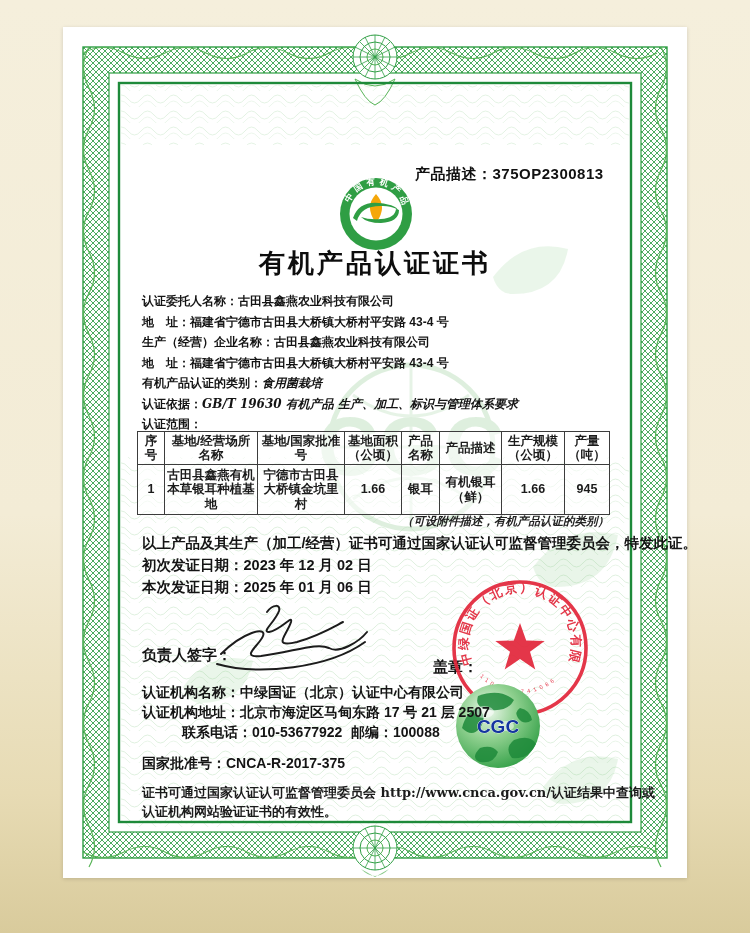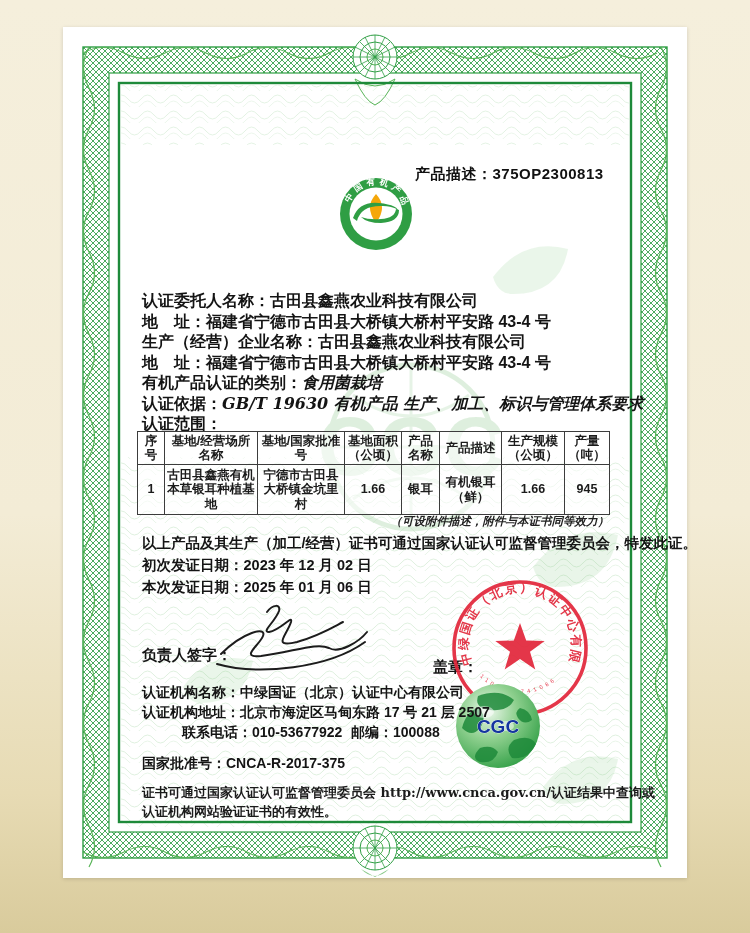--- a/index.html
+++ b/index.html
@@ -11,21 +11,21 @@
   .paper{
     position:absolute;left:63px;top:27px;width:624px;height:851px;
     background:#ffffff;box-shadow:0 1px 4px rgba(0,0,0,.15);
   }
   .abs{position:absolute;}
   .border-svg{position:absolute;left:0;top:0;}
   .cert-no{left:352px;top:138px;font-size:15px;font-weight:bold;color:#111;letter-spacing:.5px;}
   .logo{left:276px;top:150px;width:74px;height:74px;}
   .title{left:0;top:219px;width:624px;text-align:center;font-size:26px;font-weight:bold;color:#0d0d0d;letter-spacing:3px;}
   .fields{left:79px;top:264px;width:480px;}
-  .line{font-size:16px;font-weight:bold;color:#141414;height:20.5px;line-height:20.5px;white-space:nowrap;}
+  .line{font-size:12px;font-weight:bold;color:#141414;height:20.5px;line-height:20.5px;white-space:nowrap;}
   .kai{font-family:"DejaVu Serif",serif;font-style:italic;font-weight:600;}
   .cert-table{left:74px;top:404px;border-collapse:collapse;table-layout:fixed;width:472px;background:rgba(255,255,255,.55);}
   .cert-table th,.cert-table td{
     border:1.2px solid #3c3c3c;text-align:center;vertical-align:middle;
     font-size:12.5px;font-weight:bold;color:#1b1b1b;padding:1px 2px;line-height:14.5px;
   }
   .cert-table th{height:30px;}
   .cert-table td{height:47px;}
   .table-note{left:74px;top:487px;width:472px;text-align:right;font-size:11.5px;color:#222;}
   .statement{left:79px;top:507px;font-size:14.5px;font-weight:bold;color:#141414;white-space:nowrap;}
@@ -122,20 +122,21 @@
       <textPath href="#ringTop" startOffset="14">中国有机产品</textPath>
     </text>
     <text font-size="8" fill="#ffffff" font-weight="bold" letter-spacing="6">
       <textPath href="#ringBot" startOffset="9">ORGANIC</textPath>
     </text>
     <path d="M37 17 Q49 30 37 46 Q25 30 37 17Z" fill="#f5a70a"></path>
     <path d="M14 41 Q20 24 40 26 Q60 28 60 36 Q60 30 44 29 Q22 28 18 44Z" fill="#2f9e44"></path>
     <path d="M60 33 Q60 45 42 46 Q28 46 22 40 Q30 43 42 42 Q56 41 57 32Z" fill="#2f9e44"></path>
   </svg>
 
+  <div class="abs title">有机产品认证证书</div>
 
   <div class="abs fields">
     <div class="line"><span>认证委托人名称：</span><span>古田县鑫燕农业科技有限公司</span></div>
     <div class="line"><span>地　址：</span><span>福建省宁德市古田县大桥镇大桥村平安路 43-4 号</span></div>
     <div class="line"><span>生产（经营）企业名称：</span><span>古田县鑫燕农业科技有限公司</span></div>
     <div class="line"><span>地　址：</span><span>福建省宁德市古田县大桥镇大桥村平安路 43-4 号</span></div>
     <div class="line"><span>有机产品认证的类别：</span><span class="kai">食用菌栽培</span></div>
     <div class="line"><span>认证依据：</span><span class="kai">GB/T 19630 有机产品 生产、加工、标识与管理体系要求</span></div>
     <div class="line"><span>认证范围：</span><span></span></div>
   </div>
@@ -167,21 +168,21 @@
       <td>古田县鑫燕有机本草银耳种植基地</td>
       <td>宁德市古田县大桥镇金坑里村</td>
       <td>1.66</td>
       <td>银耳</td>
       <td>有机银耳（鲜）</td>
       <td>1.66</td>
       <td>945</td>
     </tr>
   </tbody>
     </table>
-  <div class="abs table-note kai">（可设附件描述，附件与本证书同等效力）</div>
+  <div class="abs table-note kai">（可设附件描述，有机产品认证的类别）</div>
 
   <div class="abs statement">以上产品及其生产（加工/经营）证书可通过国家认证认可监督管理委员会，特发此证。</div>
   <div class="abs dateline dateline1"><span>初次发证日期：</span><span>2023 年 12 月 02 日</span></div>
   <div class="abs dateline dateline2"><span>本次发证日期：</span><span>2025 年 01 月 06 日</span></div>
 
   <div class="abs sig-label">负责人签字：</div>
   <svg class="abs signature" viewBox="0 0 170 80">
     <g fill="none" stroke="#1c1c1c" stroke-width="2" stroke-linecap="round">
       <path d="M58 10 C64 2 72 2 70 9 C66 20 52 30 60 30 C72 28 84 12 82 20 C78 33 62 46 88 40 C112 33 126 24 134 20"></path>
       <path d="M12 52 C34 30 58 24 54 34 C50 44 30 56 52 54 C84 50 108 40 120 46 C130 52 150 40 158 30"></path>

